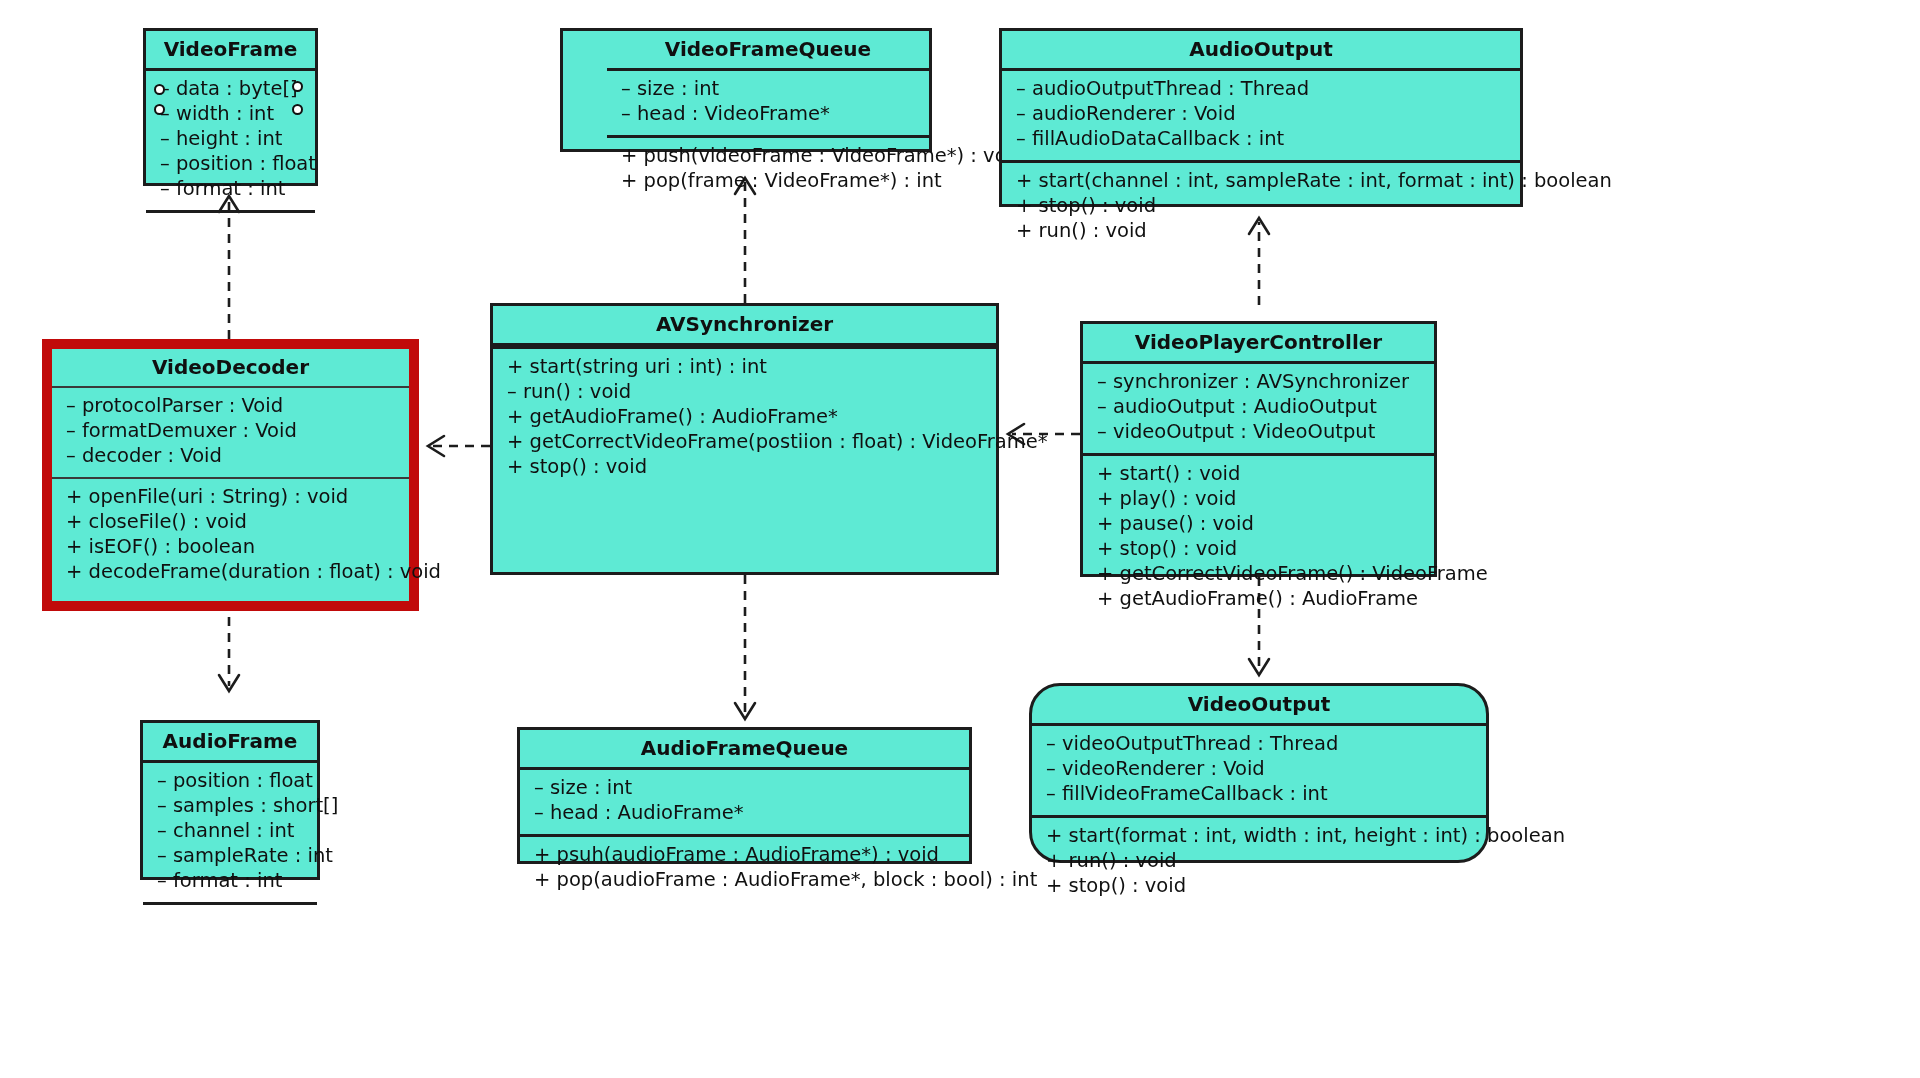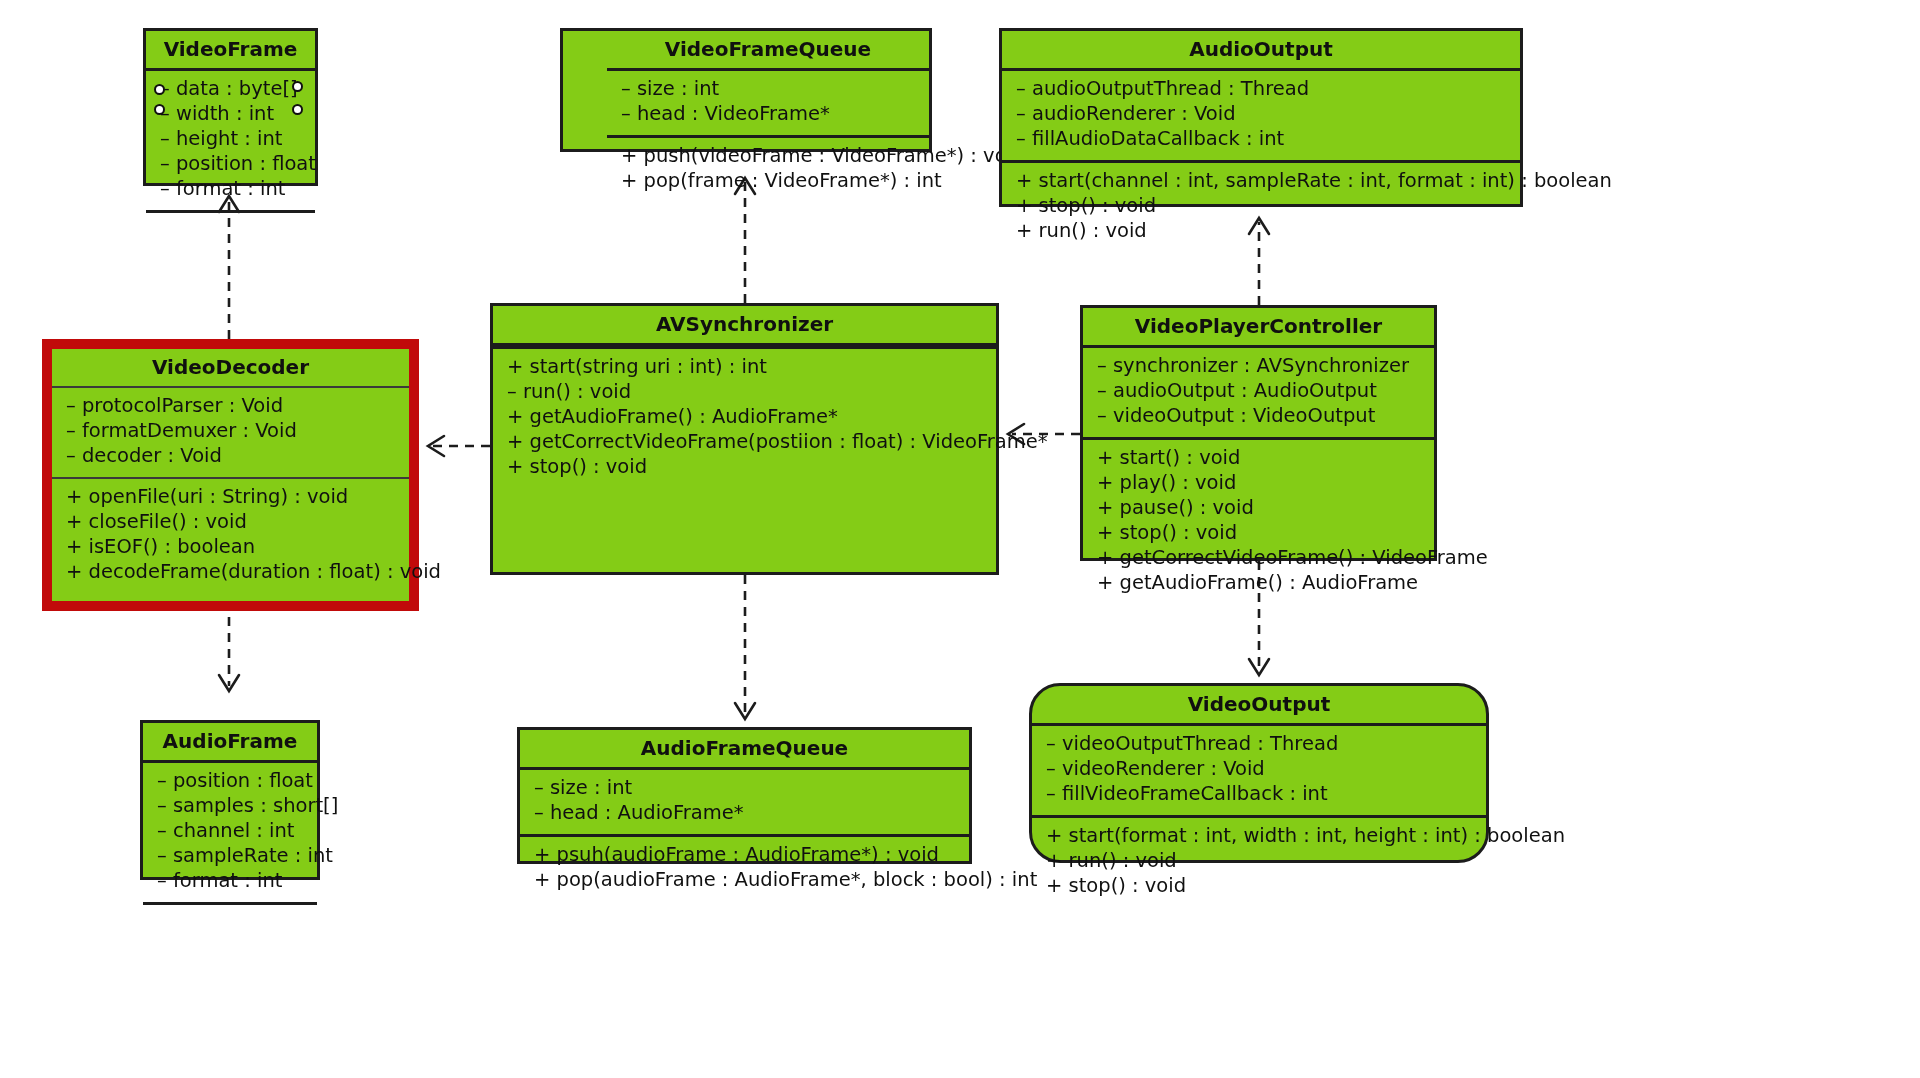--- a/index.html
+++ b/index.html
@@ -1,21 +1,21 @@
 <!DOCTYPE html>
 <html><head>
 <meta charset="utf-8">
 <style>
   html,body{margin:0;padding:0;background:#ffffff;}
   body{width:1920px;height:1078px;position:relative;overflow:hidden;
        font-family:"DejaVu Sans","Liberation Sans",sans-serif;}
   #canvas{position:absolute;left:0;top:0;width:1920px;height:1078px;}
   svg.links{position:absolute;left:0;top:0;width:1920px;height:1078px;pointer-events:none;}
 
-  .uml{position:absolute;background:#84cc16;border:3px solid #1c1c1c;box-sizing:border-box;}
+  .uml{position:absolute;background:#5eead4;border:3px solid #1c1c1c;box-sizing:border-box;}
   .uml.highlight{border:10px solid #c10a0a;}
   .uml .title{font-weight:bold;font-size:20px;color:#101010;text-align:center;
               padding:7px 6px 8px 6px;line-height:1.1;}
   .uml .sep{height:0;border-top:3px solid #1c1c1c;}
   .uml .sep.thin{border-top:2px solid #3a3a3a;}
   .uml .compartment{padding:6px 10px 8px 14px;}
   .uml .row{font-size:19.5px;color:#101010;line-height:1.28;white-space:nowrap;}
   .uml .empty{height:14px;}
 
   .handle{position:absolute;width:11px;height:11px;border-radius:50%;
@@ -116,21 +116,21 @@
     <div class="sep"></div>
     <div class="compartment">
       <div class="row">+ start(string uri : int) : int</div>
       <div class="row">– run() : void</div>
       <div class="row">+ getAudioFrame() : AudioFrame*</div>
       <div class="row">+ getCorrectVideoFrame(postiion : float) : VideoFrame*</div>
       <div class="row">+ stop() : void</div>
     </div>
   </div>
 
-  <div class="uml" style="left:1080px;top:305px;width:357px;height:256px;">
+  <div class="uml" style="left:1080px;top:321px;width:357px;height:256px;">
     <div class="title">VideoPlayerController</div>
     <div class="sep"></div>
     <div class="compartment">
       <div class="row">– synchronizer : AVSynchronizer</div>
       <div class="row">– audioOutput : AudioOutput</div>
       <div class="row">– videoOutput : VideoOutput</div>
     </div>
     <div class="sep"></div>
     <div class="compartment">
       <div class="row">+ start() : void</div>

